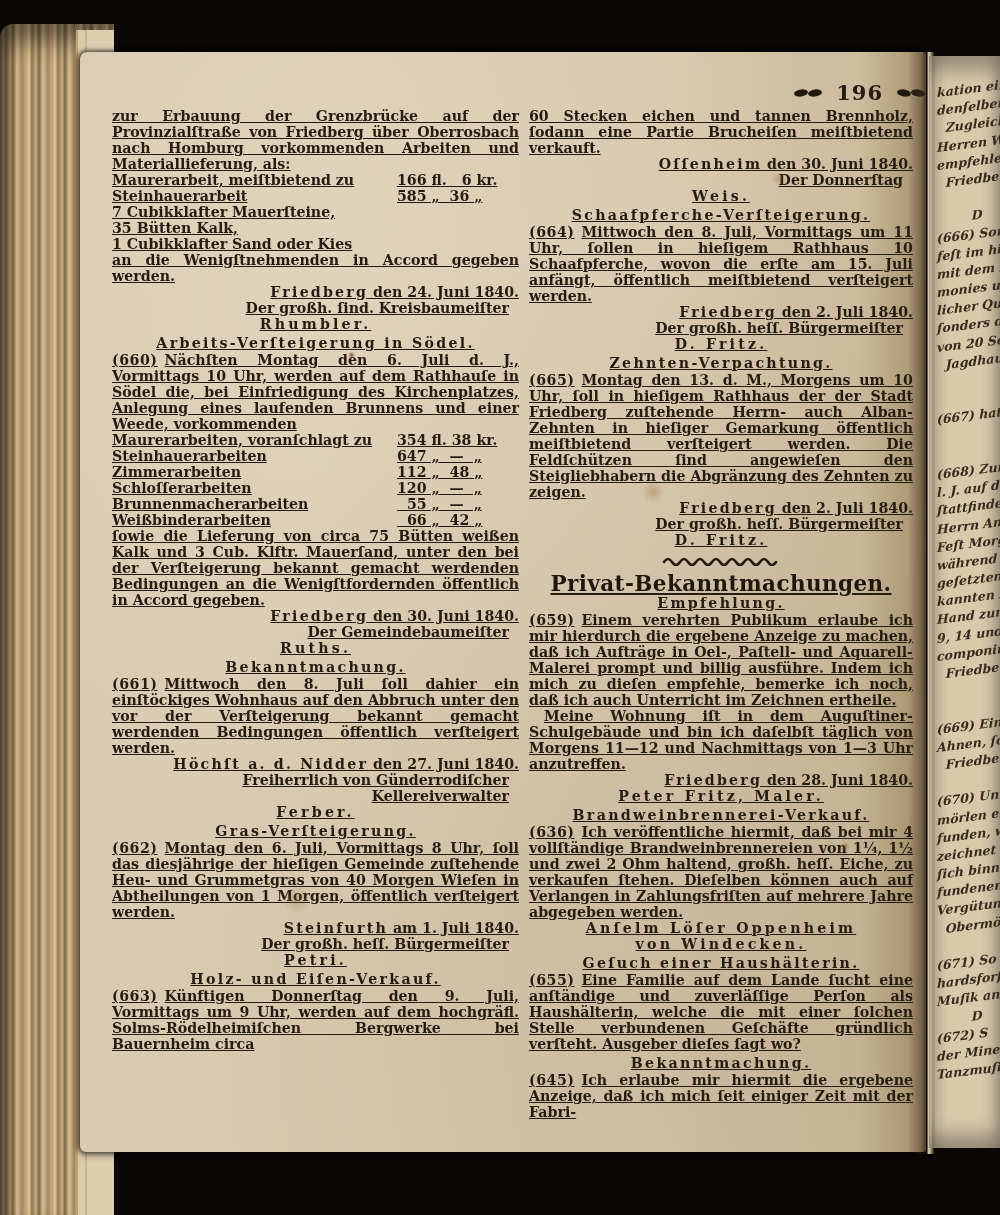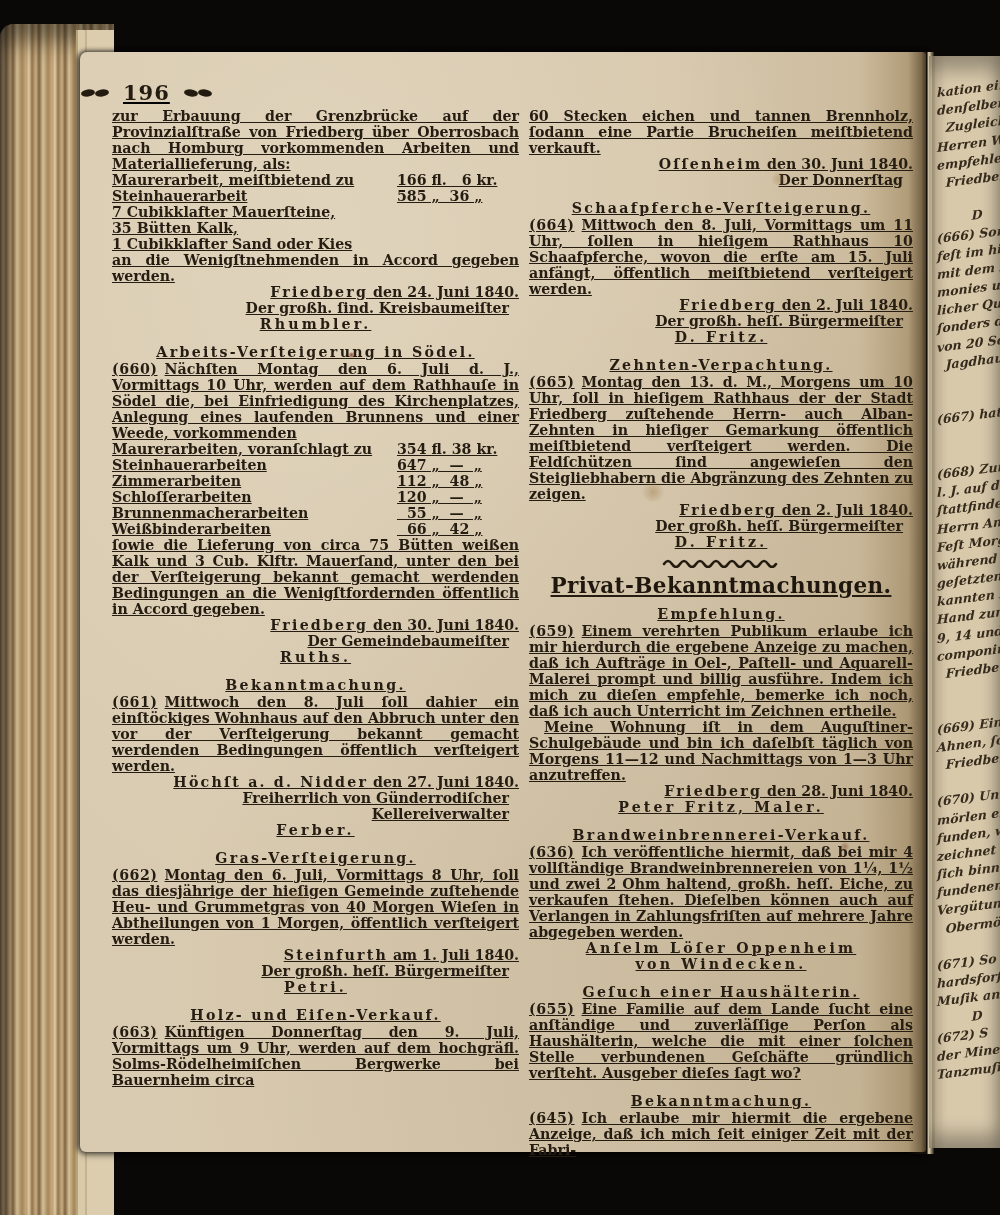--- a/index.html
+++ b/index.html
@@ -50,35 +50,35 @@
   .strip-text{
     position:absolute;left:8px;top:28px;width:70px;
     transform:skewY(-7deg);transform-origin:left top;
     font-size:12.5px;line-height:18.2px;font-weight:bold;color:#352a1b;
     white-space:pre;font-style:italic;
   }
   .strip-line{height:18.2px;overflow:visible;}
   
   .pg-header{
     position:absolute;left:0;top:28px;width:100%;
-    display:flex;justify-content:flex-start;align-items:center;gap:13px;text-decoration:underline;
+    display:flex;justify-content:flex-end;align-items:center;gap:13px;
   }
   .pg-num{font-size:21px;font-weight:bold;color:#241b11;letter-spacing:1px;}
   .orn-small{display:block;}
   
   .col{
     position:absolute;top:56px;color:#261d12;font-weight:bold;
     font-size:14.2px;line-height:16px;text-align:justify;text-decoration:underline;
   }
   .col-left{left:32px;width:407px;}
   .col-right{left:449px;width:384px;}
   .blk{margin:0;}
   .p .num{font-weight:bold;letter-spacing:.5px;padding-right:7px;}
   .ind{text-indent:15px;}
-  .hd{text-align:center;letter-spacing:2.3px;text-align-last:center;margin:12px 0 1px;}
+  .hd{text-align:center;letter-spacing:2.3px;text-align-last:center;margin:3px 0 1px;}
   .hdbig{font-size:21.5px;letter-spacing:.4px;text-align:center;text-align-last:center;margin:7px 0 3px;color:#1f170d;}
   .dateline{padding-left:13px;text-align:right;}
   .dateline .city{letter-spacing:2.2px;}
   .sig{text-align:right;text-align-last:right;padding-right:10px;}
   .names{text-align:center;text-align-last:center;letter-spacing:3.2px;}
   .tbl{margin:0;}
   .trow{display:flex;}
   .tlbl{flex:1;text-align:left;}
   .tval{width:122px;white-space:pre;text-align:left;}
   .orn-wrap{text-align:center;margin:5px 0 3px;}
@@ -181,20 +181,21 @@
       <div class="blk dateline"><span class="city">Steinfurth</span> am 1. Juli 1840.</div>
       <div class="blk sig">Der großh. heſſ. Bürgermeiſter</div>
       <div class="blk names">Petri.</div>
       <div class="blk hd">Holz- und Eiſen-Verkauf.</div>
       <div class="blk p"><span class="num">(663)</span>Künftigen Donnerſtag den 9. Juli, Vormittags um 9 Uhr, werden auf dem hochgräfl. Solms-Rödelheimiſchen Bergwerke bei Bauernheim circa</div>
     </div>
   <div class="col col-right" id="col-right">
       <div class="blk p">60 Stecken eichen und tannen Brennholz, ſodann eine Partie Brucheiſen meiſtbietend verkauft.</div>
       <div class="blk dateline"><span class="city">Oſſenheim</span> den 30. Juni 1840.</div>
       <div class="blk sig">Der Donnerſtag</div>
+      <div class="blk names">Weis.</div>
       <div class="blk hd">Schaafpferche-Verſteigerung.</div>
       <div class="blk p"><span class="num">(664)</span>Mittwoch den 8. Juli, Vormittags um 11 Uhr, ſollen in hieſigem Rathhaus 10 Schaafpferche, wovon die erſte am 15. Juli anfängt, öffentlich meiſtbietend verſteigert werden.</div>
       <div class="blk dateline"><span class="city">Friedberg</span> den 2. Juli 1840.</div>
       <div class="blk sig">Der großh. heſſ. Bürgermeiſter</div>
       <div class="blk names">D. Fritz.</div>
       <div class="blk hd">Zehnten-Verpachtung.</div>
       <div class="blk p"><span class="num">(665)</span>Montag den 13. d. M., Morgens um 10 Uhr, ſoll in hieſigem Rathhaus der der Stadt Friedberg zuſtehende Herrn- auch Alban-Zehnten in hieſiger Gemarkung öffentlich meiſtbietend verſteigert werden. Die Feldſchützen ſind angewieſen den Steigliebhabern die Abgränzung des Zehnten zu zeigen.</div>
       <div class="blk dateline"><span class="city">Friedberg</span> den 2. Juli 1840.</div>
       <div class="blk sig">Der großh. heſſ. Bürgermeiſter</div>
       <div class="blk names">D. Fritz.</div>

